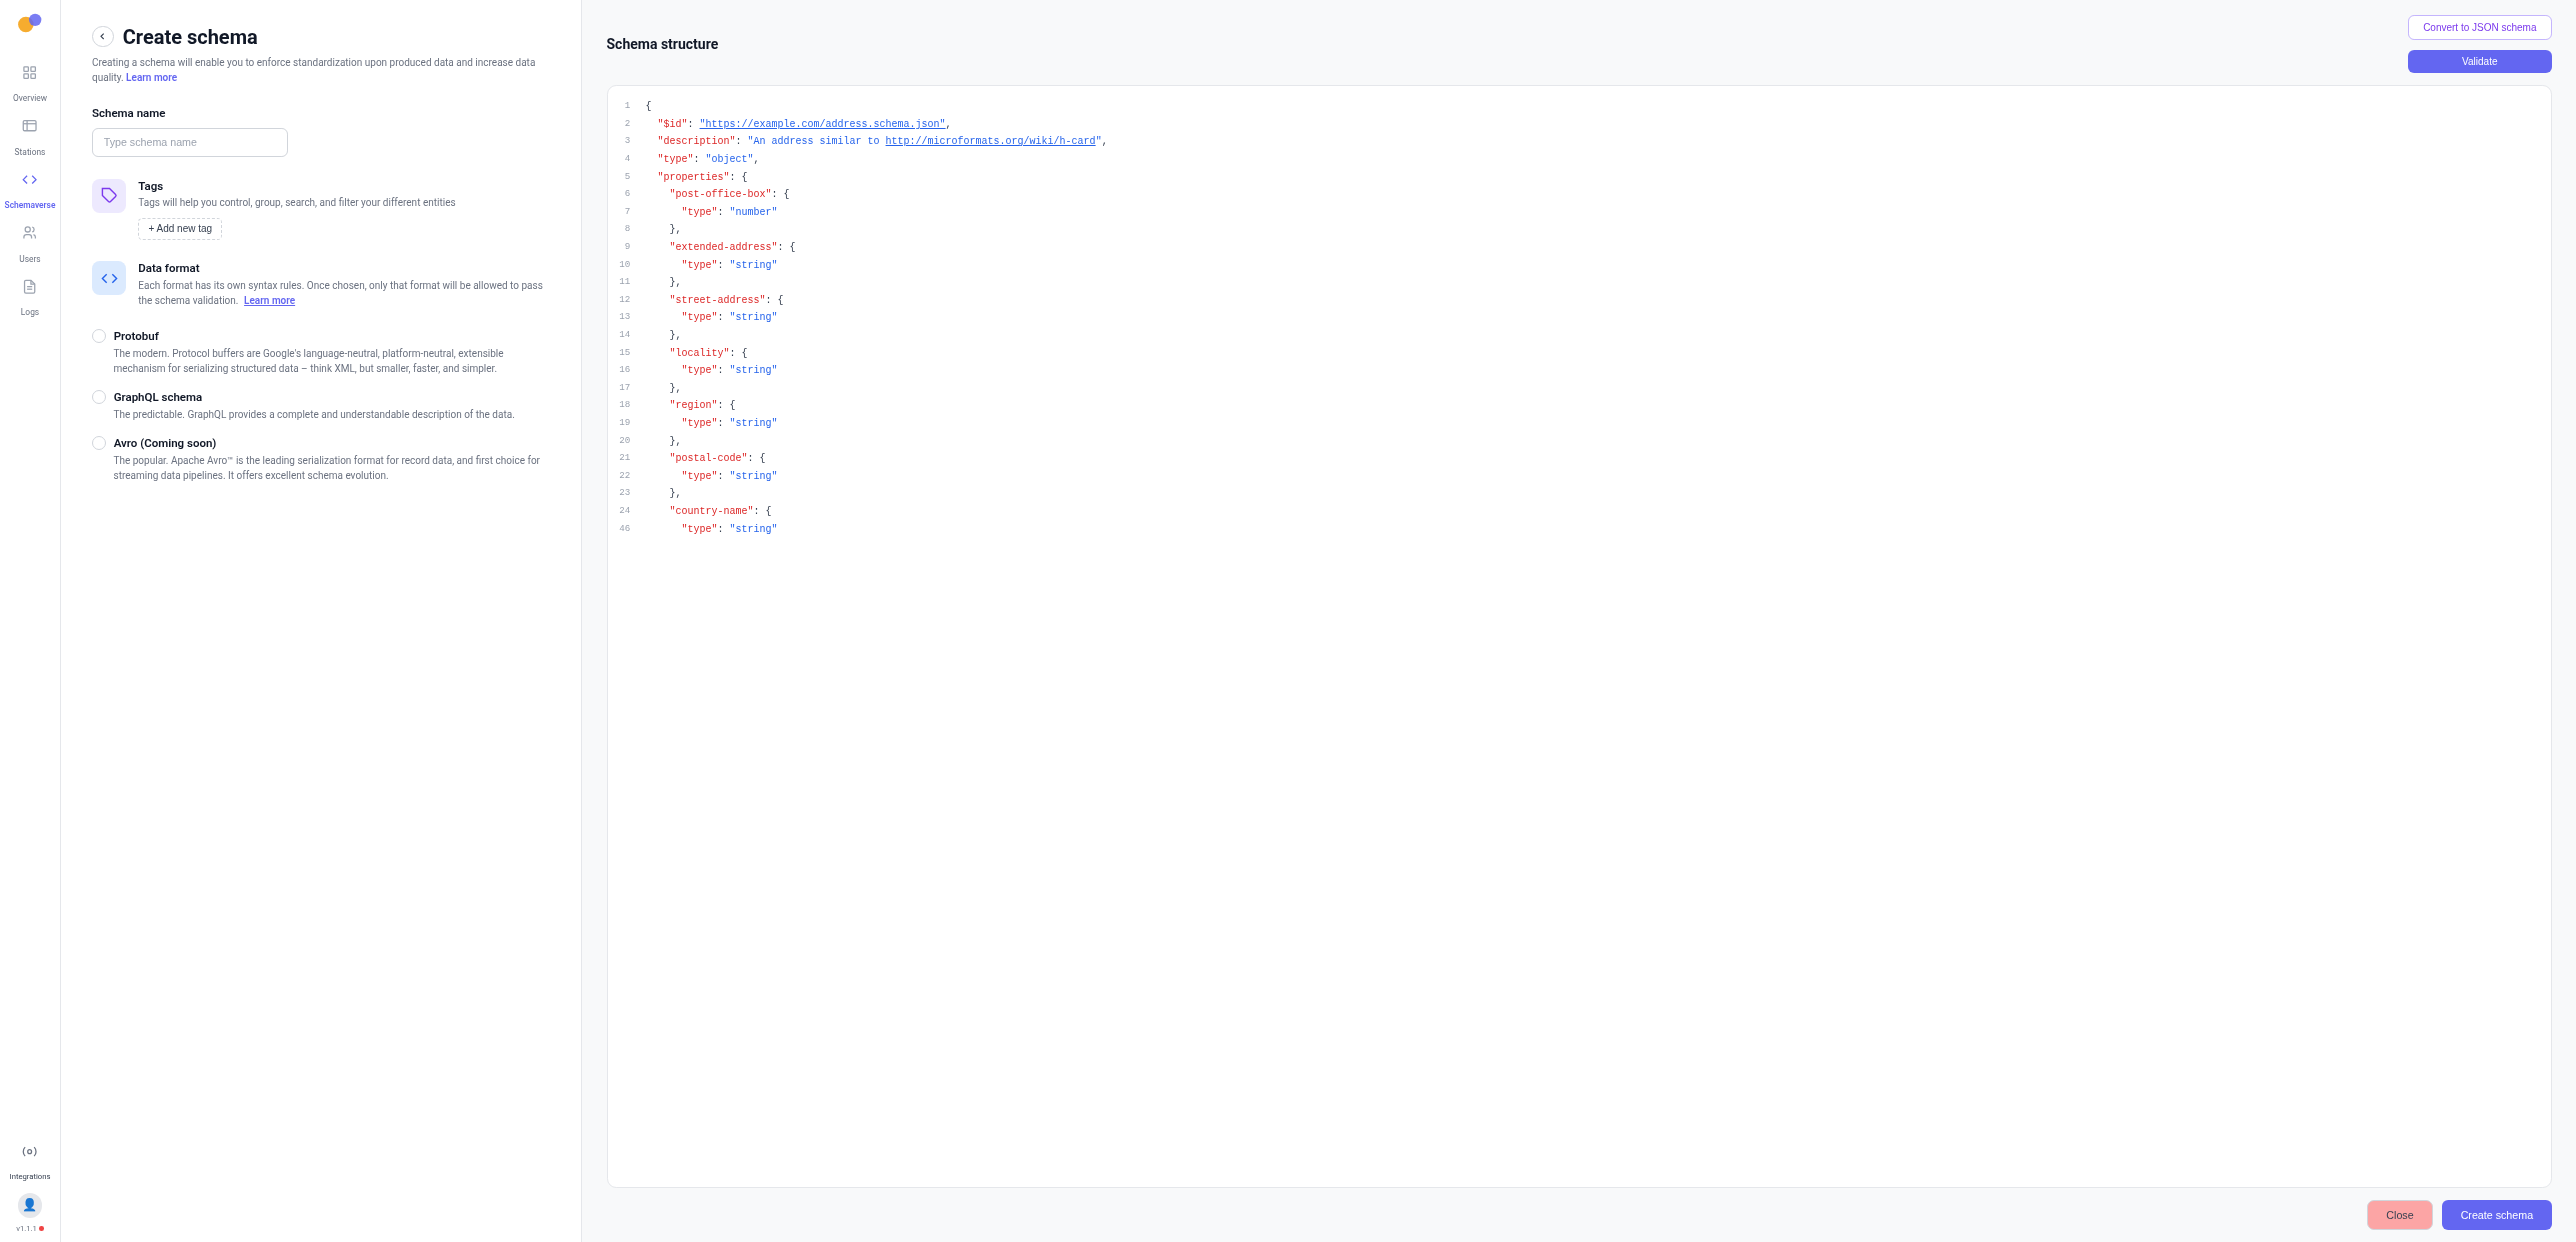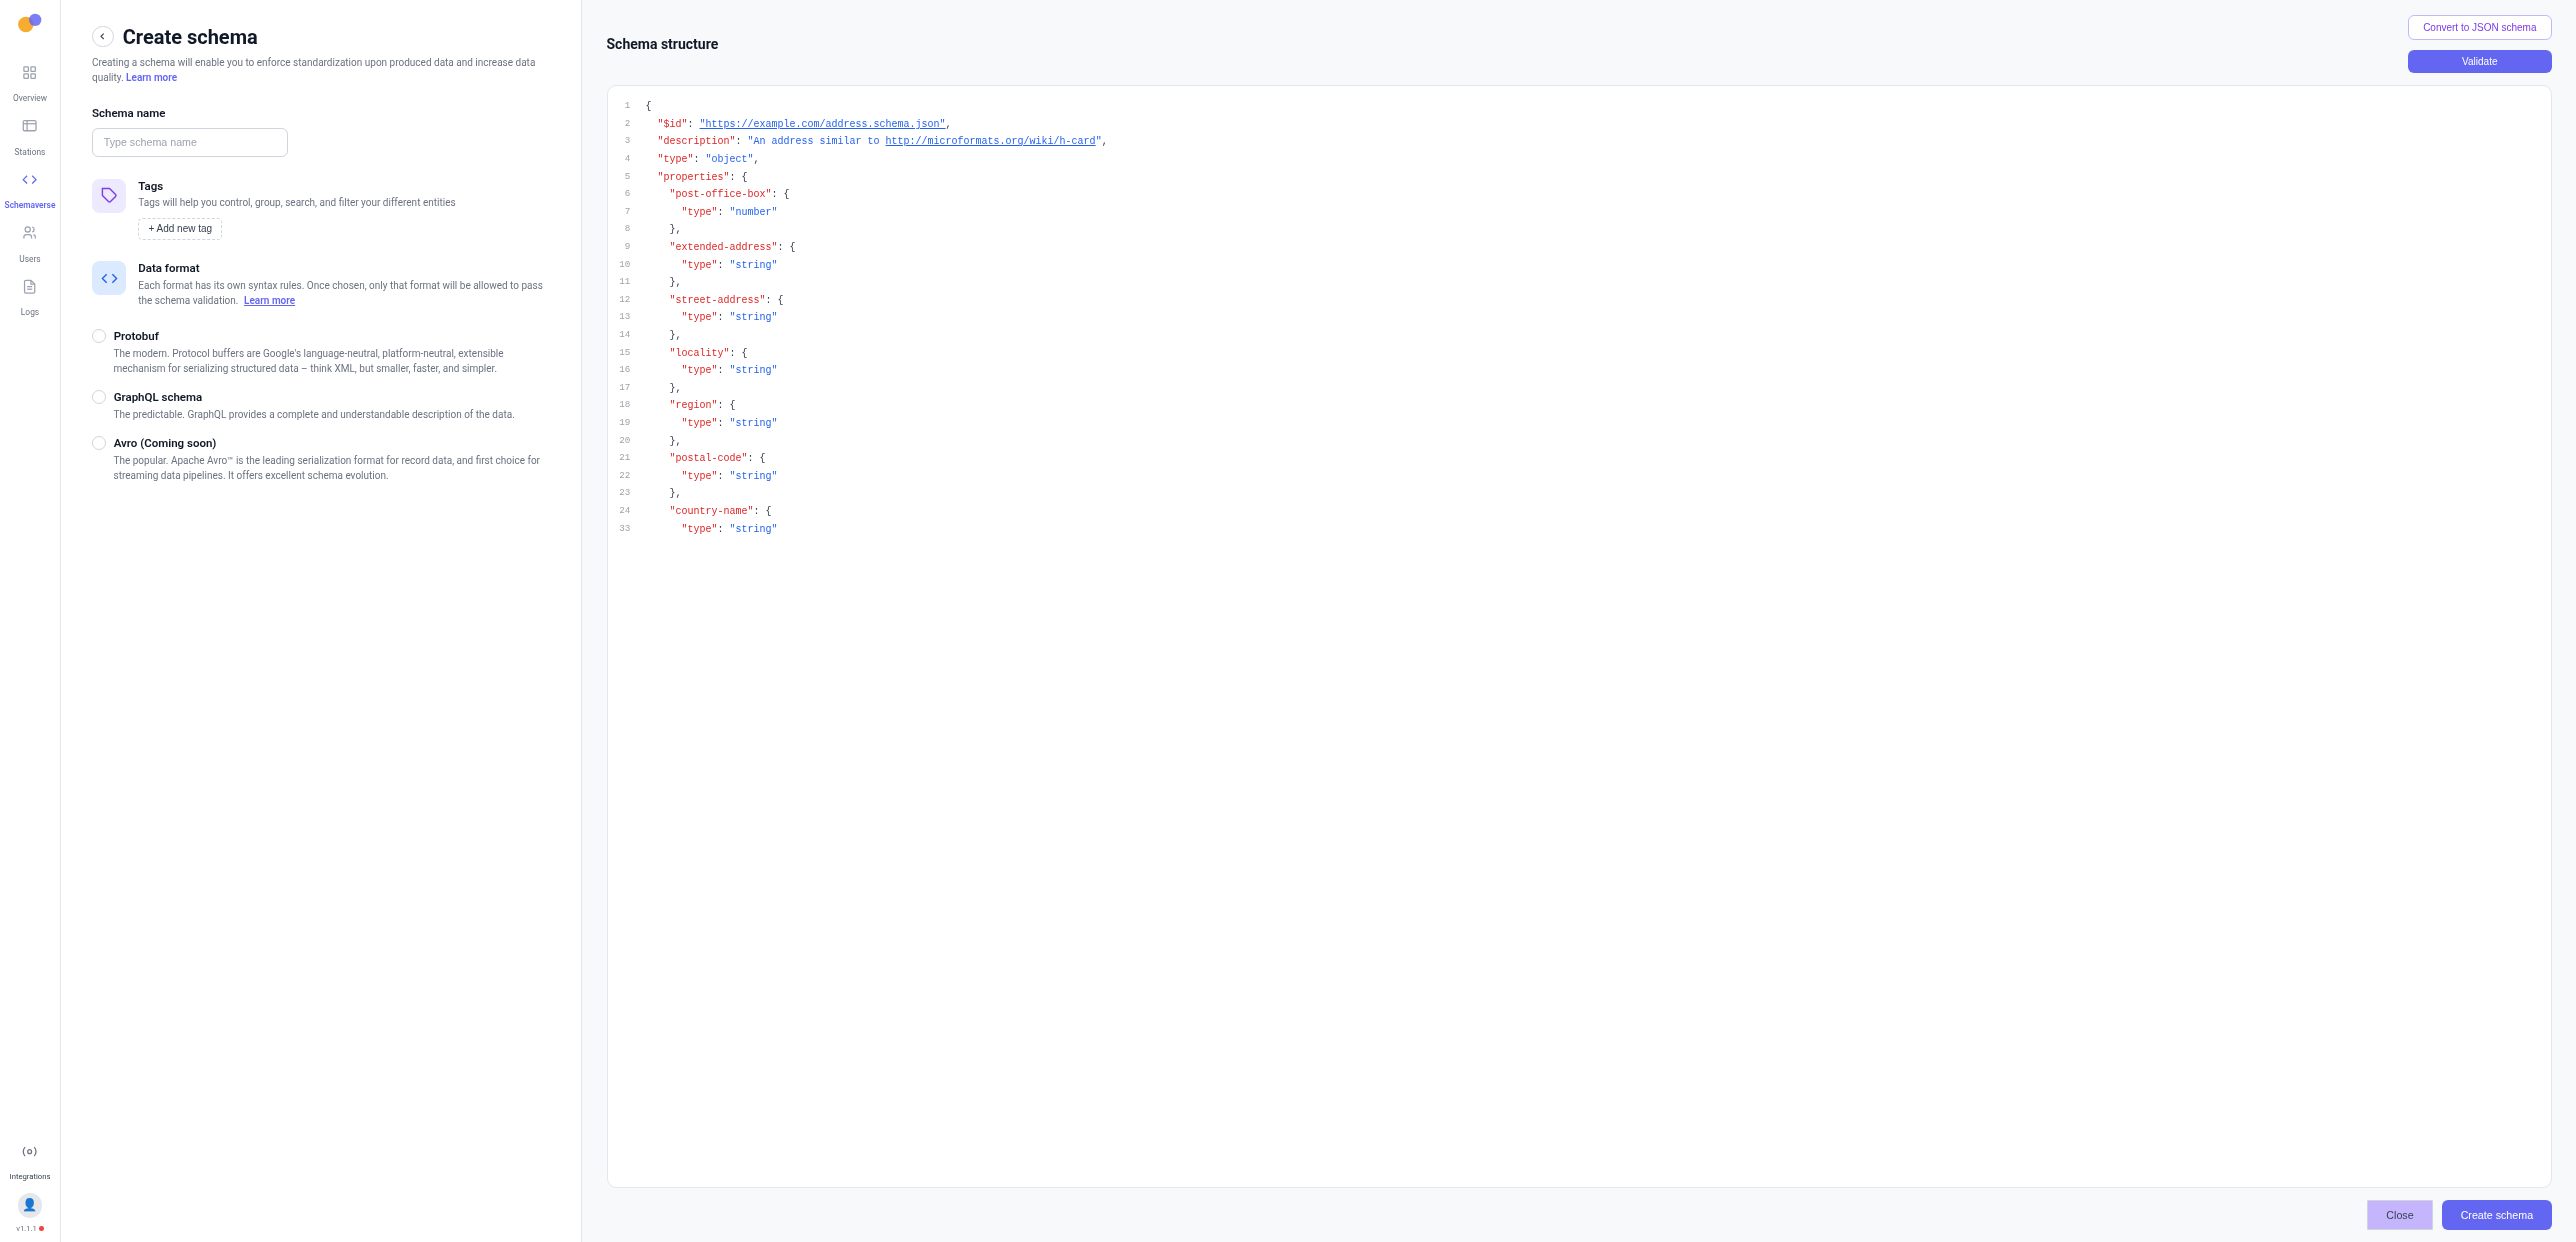--- a/index.html
+++ b/index.html
@@ -327,22 +327,22 @@
     .bottom-bar {
       display: flex;
       justify-content: flex-end;
       gap: 9.2px;
       padding: 12.3px 24.5px;
       background: #f8f9fa;
     }
     .btn-close {
       padding: 7.7px 18.4px;
       border: 0.8px solid #d1d5db;
-      border-radius: 1px;
-      background: #c4b5fd;
+      border-radius: 7px;
+      background: #fca5a5;
       color: #374151;
       font-size: 10.7px;
       font-weight: 500;
       cursor: pointer;
     }
     .btn-create {
       padding: 7.7px 18.4px;
       border: none;
       border-radius: 6.1px;
       background: #6366f1;
@@ -637,21 +637,21 @@
         <span class="line-number">23</span>
         <span class="line-code">    <span class="json-brace">}</span>,</span>
       </div>
 
       <div class="code-line">
         <span class="line-number">24</span>
         <span class="line-code">    <span class="json-key">"country-name"</span>: <span class="json-brace">{</span></span>
       </div>
 
       <div class="code-line">
-        <span class="line-number">33</span>
+        <span class="line-number">46</span>
         <span class="line-code">      <span class="json-key">"type"</span>: <span class="json-string">"string"</span></span>
       </div>
     </div>
   </div>
 
   <div class="bottom-bar">
     <button class="btn-close">Close</button>
     <button class="btn-create">Create schema</button>
   </div>
 </div>

